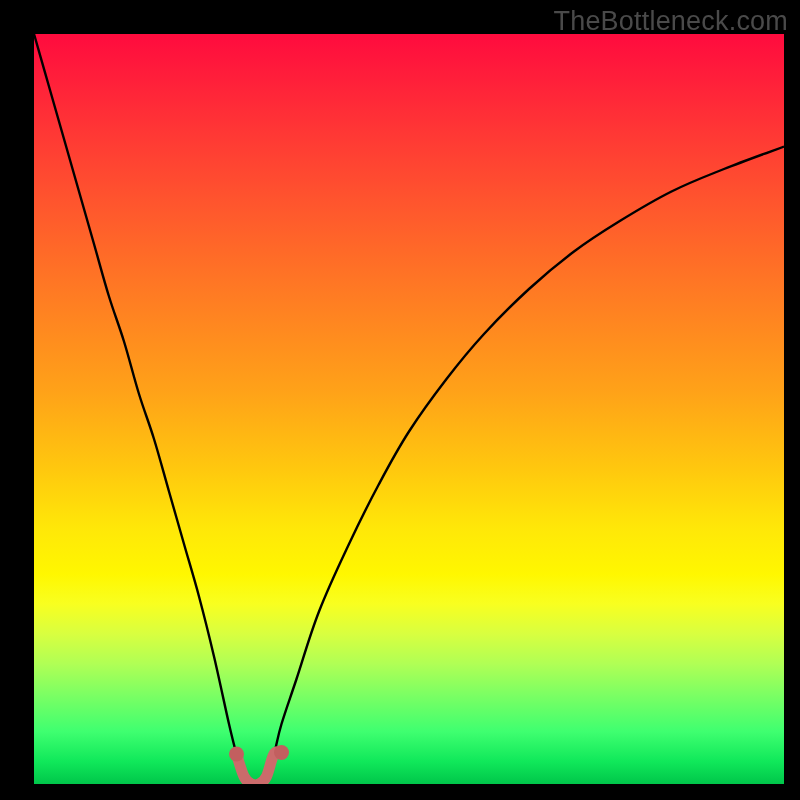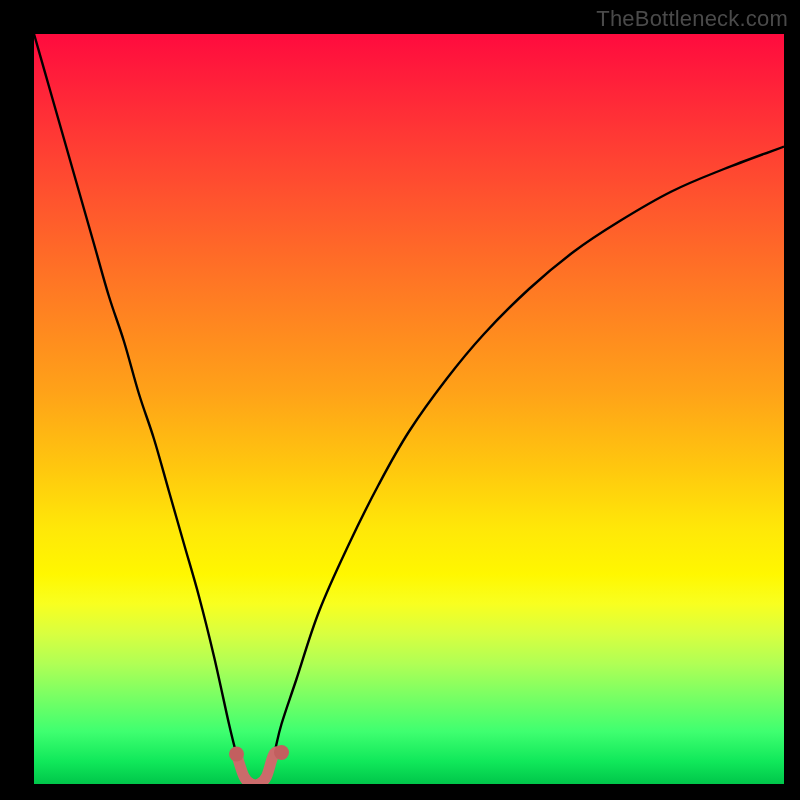--- a/index.html
+++ b/index.html
@@ -43,21 +43,21 @@
       #3fff70 93%,
       #10e85a 97%,
       #00c64a 100%
     );
   }
   .watermark {
     position: absolute;
     top: 6px;
     right: 12px;
     color: #4a4a4a;
-    font-size: 22px;
+    font-size: 27px;
     font-weight: 500;
     letter-spacing: 0.2px;
     z-index: 5;
     user-select: none;
   }
   svg.curves {
     position: absolute;
     left: 0;
     top: 0;
     width: 750px;

